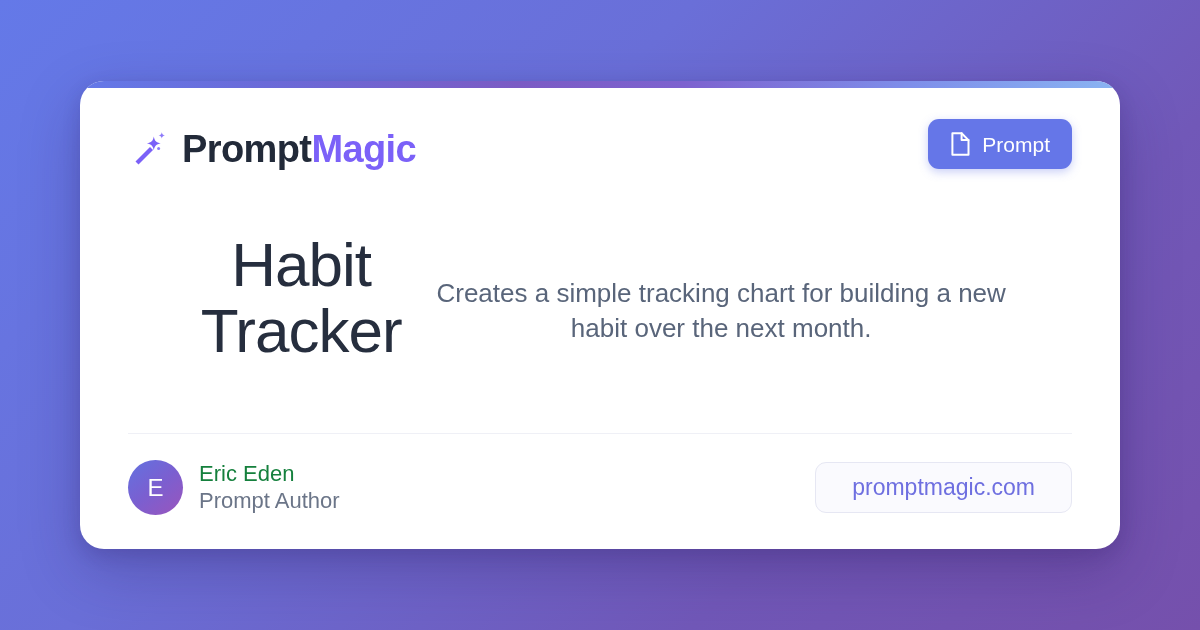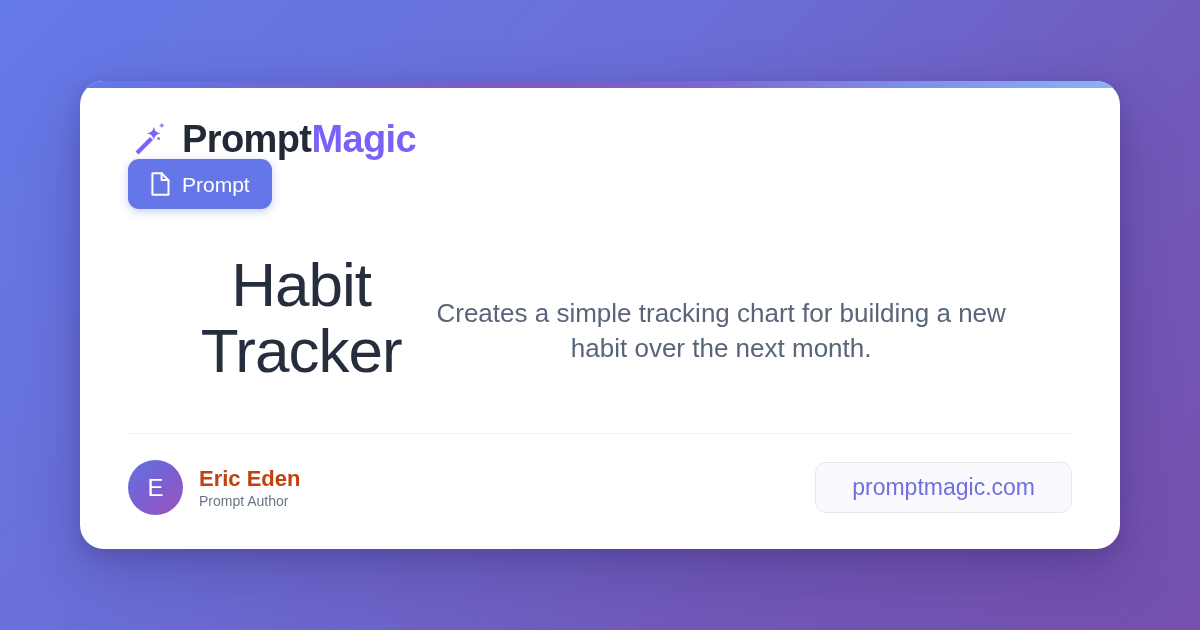--- a/index.html
+++ b/index.html
@@ -42,24 +42,23 @@
         #6A6AD8 18%,
         #7B5BC4 42%,
         #7D62CF 58%,
         #7E8FEA 80%,
         #8AB4F2 100%);
   }
 
   
   .card-header {
     display: flex;
-    align-items: flex-start;
+    align-items: flex-end;
     justify-content: space-between;
     padding: 38px 48px 0 48px;
-    flex-direction: column;
   }
 
   .brand {
     display: flex;
     align-items: center;
     gap: 14px;
   }
 
   .wand-icon {
     width: 40px;
@@ -155,26 +154,26 @@
     font-size: 24px;
     font-weight: 400;
     display: flex;
     align-items: center;
     justify-content: center;
     line-height: 1;
   }
 
   .author-name {
     font-size: 22px;
-    font-weight: 700;
-    color: #c2410c;
+    font-weight: 400;
+    color: #15803d;
     line-height: 1.18;
   }
   .author-role {
-    font-size: 14px;
+    font-size: 22px;
     font-weight: 400;
     color: #6B7588;
     line-height: 1.2;
     margin-top: 1px;
   }
 
   .url-badge {
     display: inline-flex;
     align-items: center;
     justify-content: center;

